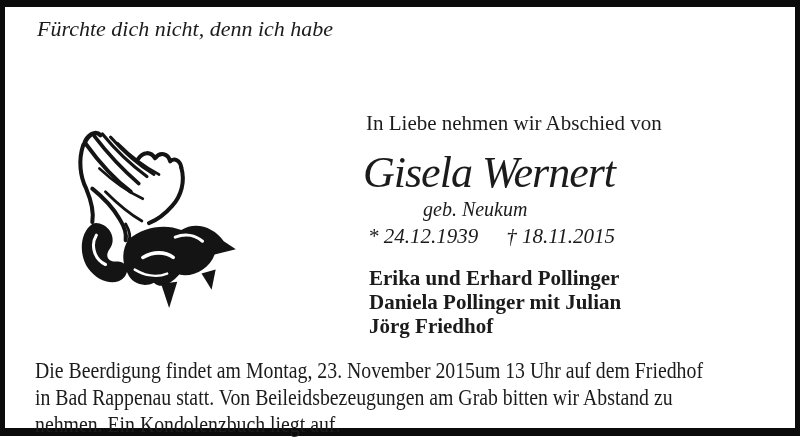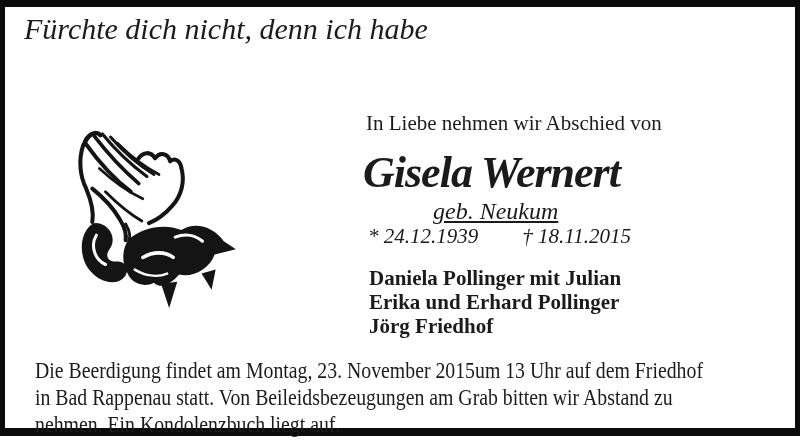--- a/index.html
+++ b/index.html
@@ -10,33 +10,33 @@
     color:var(--text,#1b1b1b);
   }
   .frame {
     position:absolute; left:0; top:0; right:0; bottom:6px;
     border-style:solid; border-color:var(--frame,#0b0b0b);
     border-width:7px 5px 8px 5px;
     box-sizing:border-box;
     pointer-events:none;
   }
   .quote {
-    position:absolute; left:24px; top:16px;
-    font-style:italic; font-size:30px; line-height:25px;
+    position:absolute; left:37px; top:16px;
+    font-style:italic; font-size:22px; line-height:25px;
   }
   .hands { position:absolute; left:74px; top:128px; width:164px; height:182px; }
   .intro { position:absolute; left:366px; top:111px; font-size:21px; }
   .name {
     position:absolute; left:363px; top:147px;
-    font-size:44px; font-weight:bold; font-style:italic; letter-spacing:-1px;
+    font-size:44px; font-weight:normal; font-style:italic; letter-spacing:-1px;
     white-space:nowrap;
   }
-  .maiden { position:absolute; left:433px; top:198px; font-style:italic; font-size:24px;text-decoration:underline; }
+  .maiden { position:absolute; left:423px; top:198px; font-style:italic; font-size:20px; }
   .dates { position:absolute; left:368px; top:224px; font-style:italic; font-size:21px; white-space:nowrap; }
-  .dates .death { margin-left:44px; }
+  .dates .death { margin-left:28px; }
   .mourners {
     position:absolute; left:369px; top:266px;
     font-weight:bold; font-size:21px; line-height:24px; white-space:nowrap;
   }
   .funeral {
     position:absolute; left:35px; top:357px;
     font-size:23px; line-height:27px; white-space:nowrap;
     transform:scaleX(0.86); transform-origin:0 0;
   }
 </style>
@@ -84,22 +84,22 @@
 
   <div class="name">Gisela Wernert</div>
 
   <div class="maiden">geb. Neukum</div>
 
   <div class="dates">
     <span>* 24.12.1939</span><span class="death">† 18.11.2015</span>
   </div>
 
   <div class="mourners">
+    <div>Erika und Erhard Pollinger</div>
     <div>Daniela Pollinger mit Julian</div>
-    <div>Erika und Erhard Pollinger</div>
     <div>Jörg Friedhof</div>
   </div>
 
   <div class="funeral">
     <div>Die Beerdigung findet am Montag, 23. November 2015um 13 Uhr auf dem Friedhof</div>
     <div>in Bad Rappenau statt. Von Beileidsbezeugungen am Grab bitten wir Abstand zu</div>
     <div>nehmen. Ein Kondolenzbuch liegt auf.</div>
   </div>
 </div>
 

